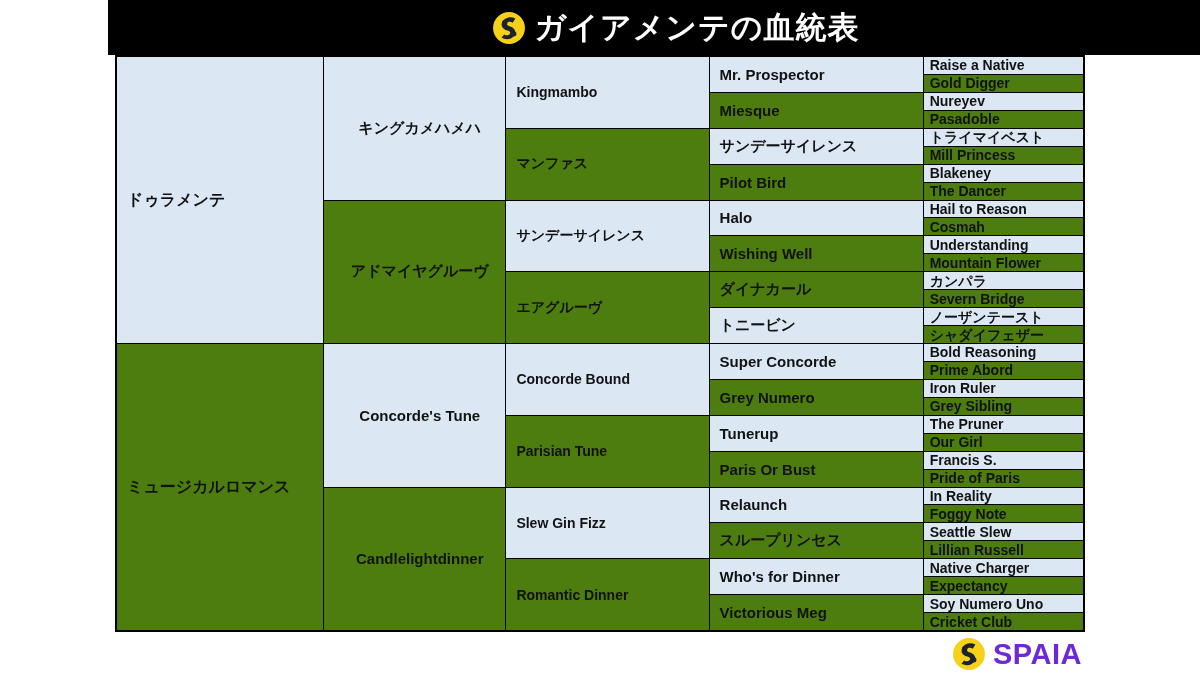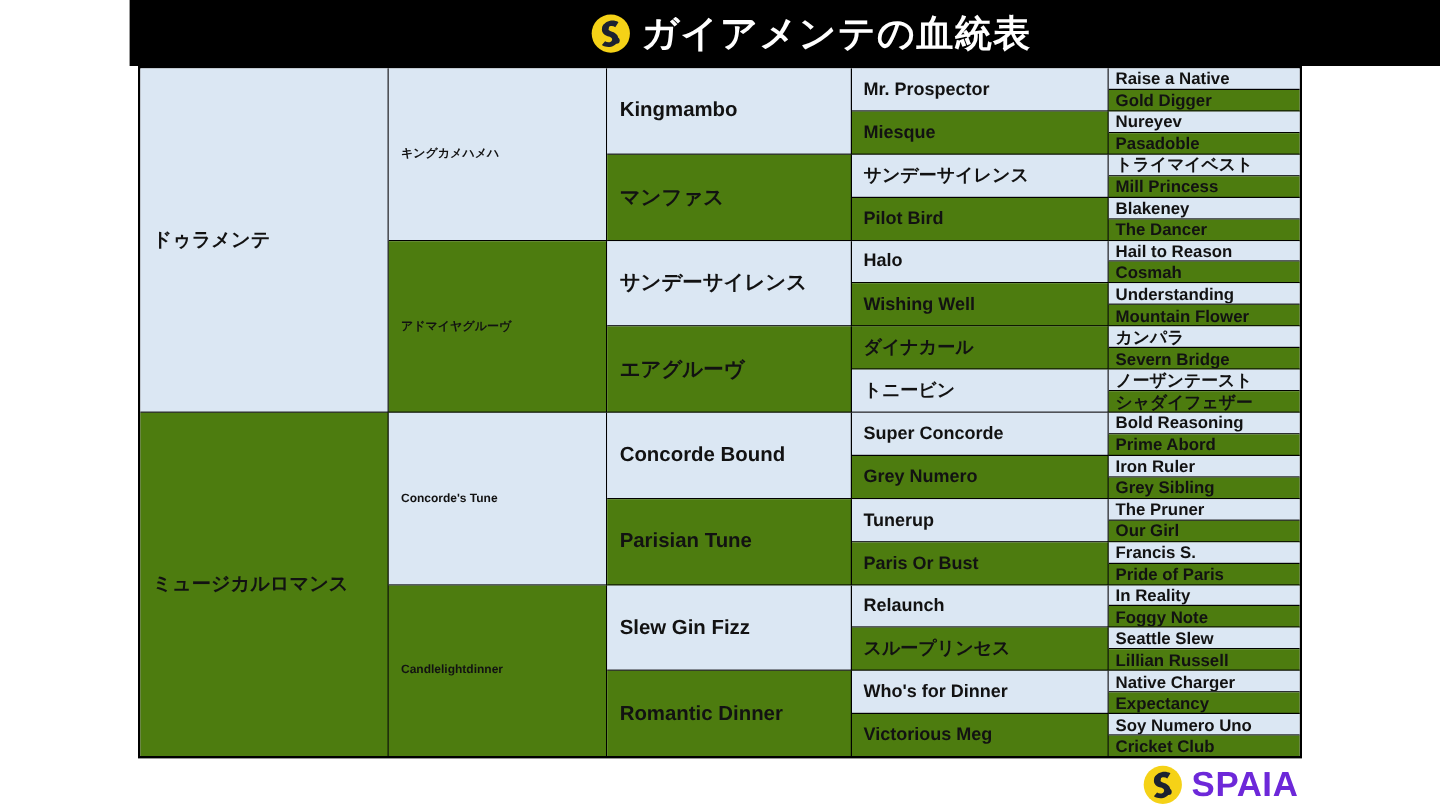--- a/index.html
+++ b/index.html
@@ -79,22 +79,22 @@
     font-weight: bold;
   }
   .cell:last-child { border-bottom: none; }
   #gen5 .cell { border-right: none; }
 
   .sire { background: #dbe7f3; }
   .dam  { background: #4d7c0f; }
 
   
   #gen1 .cell { font-size: 16px; }
-  #gen2 .cell { font-size: 10px; }
-  #gen3 .cell { font-size: 17px; }
+  #gen2 .cell { font-size: 15px; justify-content: center; }
+  #gen3 .cell { font-size: 14px; }
   #gen4 .cell { font-size: 15px; }
   #gen5 .cell {
     font-size: 14px;
     padding-left: 6px;
     border-bottom-width: 1px;
     line-height: 1;
   }
 
   
   #gen1 .cell { flex: 1 1 0; text-align: right; }

